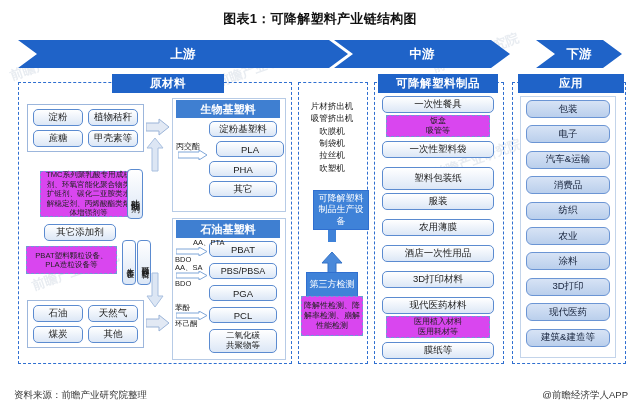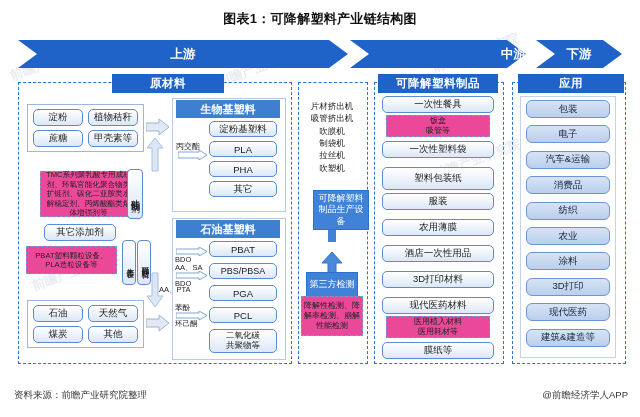--- a/index.html
+++ b/index.html
@@ -17,22 +17,22 @@
   }
 
   
   .band{position:absolute;top:40px;left:18px;width:604px;height:28px;}
   .chev{position:absolute;top:0;height:28px;background:#1F63C8;color:#fff;
         display:flex;align-items:center;justify-content:center;
         font-size:12.5px;font-weight:bold;}
   .chev span{position:relative;z-index:2;}
   .chev.c1{left:0;width:330px;
     clip-path:polygon(0 0, 311px 0, 330px 14px, 311px 28px, 0 28px, 19px 14px);}
-  .chev.c2{left:332px;width:176px;
-    clip-path:polygon(0 0, 157px 0, 176px 14px, 157px 28px, 0 28px, 19px 14px);justify-content:flex-end;}
+  .chev.c2{left:316px;width:176px;
+    clip-path:polygon(0 0, 157px 0, 176px 14px, 157px 28px, 0 28px, 19px 14px);}
   .chev.c3{left:518px;width:86px;
     clip-path:polygon(0 0, 67px 0, 86px 14px, 67px 28px, 0 28px, 19px 14px);}
 
   
   .colhead{
     position:absolute;height:19px;background:#1F63C8;color:#fff;
     display:flex;align-items:center;justify-content:center;
     font-size:11.5px;font-weight:bold;z-index:6;letter-spacing:.5px;
   }
   .h-raw{left:112px;top:74px;width:112px;}
@@ -49,21 +49,21 @@
   
   .box{position:absolute;box-sizing:border-box;display:flex;
        align-items:center;justify-content:center;text-align:center;}
   .solidbox{border:1px solid #9CB6DC;background:#fff;}
   .roundbox{border:1.2px solid #5B8BD0;border-radius:5px;
             background:linear-gradient(180deg,#ffffff 0%,#DCE7F6 100%);
             font-size:9.5px;color:#1a1a1a;}
   .appbox{border:1.2px solid #6B95D4;border-radius:6px;
           background:linear-gradient(180deg,#D7E3F5 0%,#BACFEC 100%);
           font-size:9.5px;color:#15213a;}
-  .dashinner{border:1px dashed #6E9BD6;background:#ec4899;font-size:7.6px;
+  .dashinner{border:1px dashed #6E9BD6;background:#d946ef;font-size:7.6px;
              color:#222;line-height:1.25;}
   .bluefill{background:#3F82D8;color:#fff;border:1px solid #2F6FD0;
             font-size:9px;line-height:1.25;}
   .plainlabel{position:absolute;font-size:8px;color:#222;}
 
   
   .group{position:absolute;border:1px solid #B7CBE6;background:#fff;}
   .grouphead{position:absolute;background:#3F7FD1;color:#fff;
              display:flex;align-items:center;justify-content:center;
              font-size:11px;font-weight:bold;}
@@ -161,39 +161,39 @@
   <svg class="arrow-up" style="left:145px;top:272px;" width="20" height="36">
     <polygon points="10,35 18,24 13,24 13,1 7,1 7,24 2,24" fill="#DCE6F4" stroke="#A8BFDF" stroke-width="1"></polygon>
   </svg>
   <svg class="arrow-right" style="left:146px;top:314px;" width="24" height="18">
     <polygon points="0,5 13,5 13,1 23,9 13,17 13,13 0,13" fill="#E2E9F4" stroke="#9BB4D8" stroke-width="1"></polygon>
   </svg>
 
   <div class="group" style="left:172px;top:98px;width:112px;height:112px;"></div>
   <div class="grouphead" style="left:176px;top:100px;width:104px;height:18px;">生物基塑料</div>
   <div class="box roundbox" style="left:209px;top:121px;width:68px;height:16px;">淀粉基塑料</div>
-  <div class="box roundbox" style="left:209px;top:141px;width:68px;height:16px;">PLA</div>
+  <div class="box roundbox" style="left:216px;top:141px;width:68px;height:16px;">PLA</div>
   <div class="box roundbox" style="left:209px;top:161px;width:68px;height:16px;">PHA</div>
   <div class="box roundbox" style="left:209px;top:181px;width:68px;height:16px;">其它</div>
 
   <div class="plainlabel" style="left:176px;top:141px;">丙交酯</div>
   <svg style="position:absolute;left:178px;top:150px;" width="30" height="10">
     <polygon points="0,2 21,2 21,0 29,5 21,10 21,8 0,8" fill="#fff" stroke="#7FA6D8" stroke-width="1"></polygon>
   </svg>
 
   <div class="group" style="left:172px;top:218px;width:112px;height:140px;"></div>
   <div class="grouphead" style="left:176px;top:220px;width:104px;height:18px;">石油基塑料</div>
   <div class="box roundbox" style="left:209px;top:241px;width:68px;height:16px;">PBAT</div>
   <div class="box roundbox" style="left:209px;top:263px;width:68px;height:16px;font-size:9px;">PBS/PBSA</div>
   <div class="box roundbox" style="left:209px;top:285px;width:68px;height:16px;">PGA</div>
   <div class="box roundbox" style="left:209px;top:307px;width:68px;height:16px;">PCL</div>
   <div class="box roundbox" style="left:209px;top:329px;width:68px;height:24px;font-size:8.5px;line-height:1.15;white-space:pre-line;">二氧化碳
 共聚物等</div>
 
-  <div class="plainlabel" style="left:159px;top:238px;font-size:7.5px;margin-top:47px;">AA、PTA</div>
+  <div class="plainlabel" style="left:193px;top:238px;font-size:7.5px;">AA、PTA</div>
   <svg style="position:absolute;left:176px;top:247px;" width="32" height="9">
     <polygon points="0,2 23,2 23,0 31,4.5 23,9 23,7 0,7" fill="#fff" stroke="#7FA6D8" stroke-width="1"></polygon>
   </svg>
   <div class="plainlabel" style="left:175px;top:255px;font-size:7.5px;">BDO</div>
 
   <div class="plainlabel" style="left:175px;top:263px;font-size:7.5px;">AA、SA</div>
   <svg style="position:absolute;left:176px;top:271px;" width="32" height="9">
     <polygon points="0,2 23,2 23,0 31,4.5 23,9 23,7 0,7" fill="#fff" stroke="#7FA6D8" stroke-width="1"></polygon>
   </svg>
   <div class="plainlabel" style="left:175px;top:279px;font-size:7.5px;">BDO</div>

